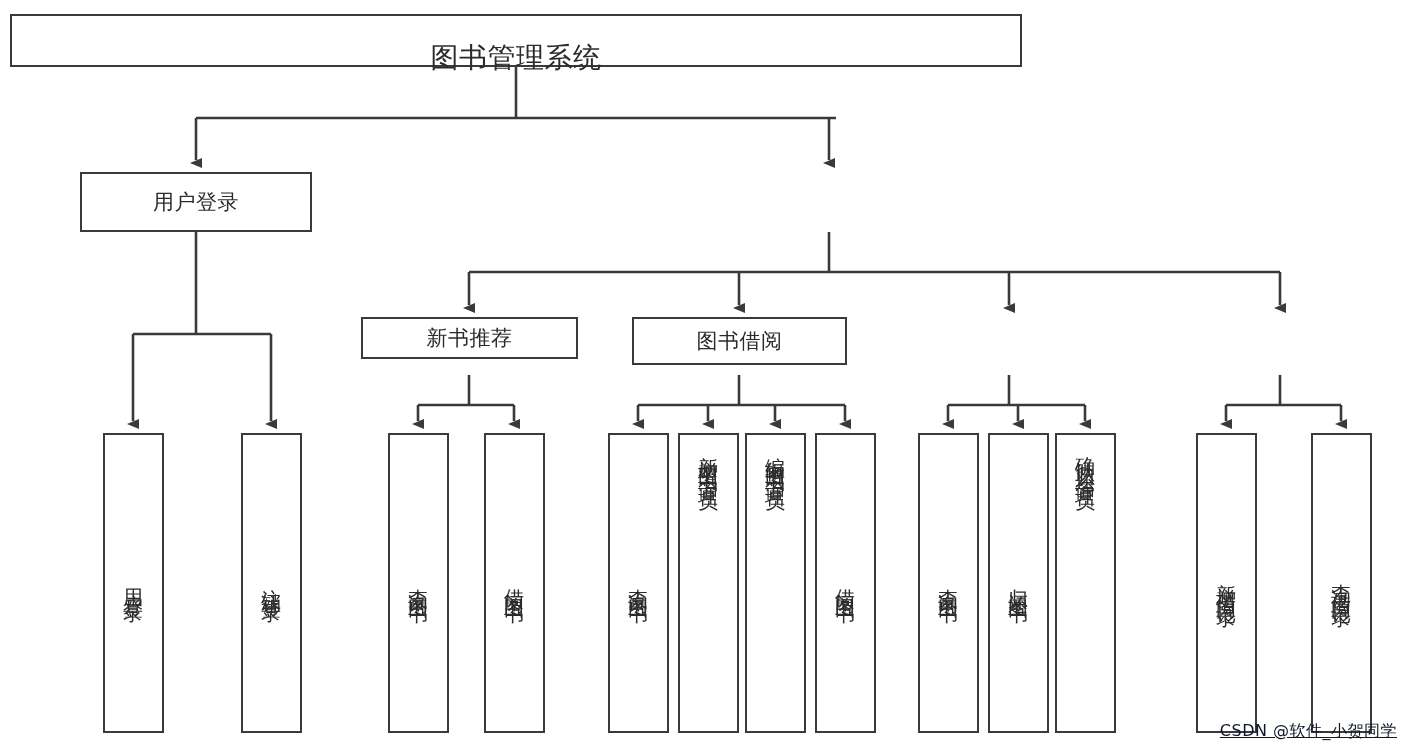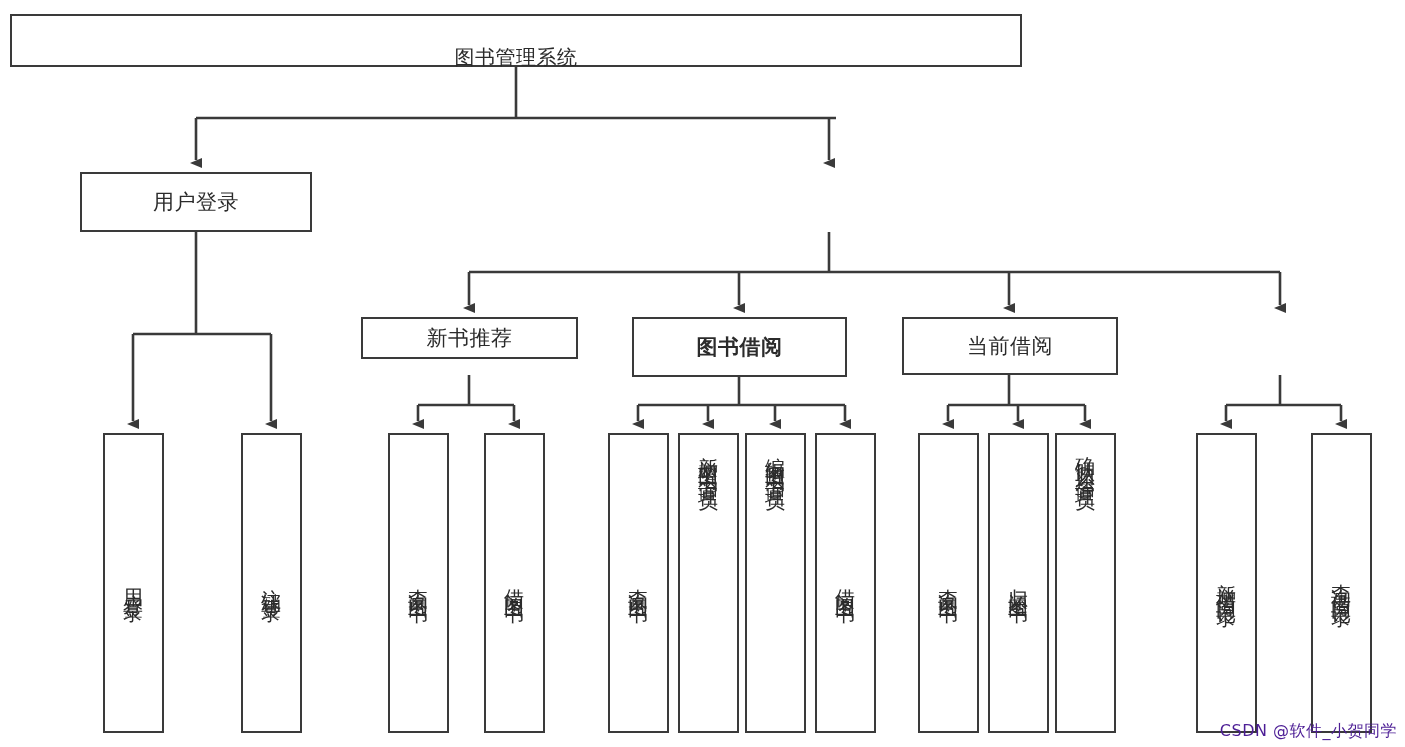--- a/index.html
+++ b/index.html
@@ -40,21 +40,21 @@
     text-align: center;
     line-height: 1.18;
     white-space: nowrap;
   }
   
   .node.h .label {
     font-size: 21px;
     letter-spacing: 0.5px;
   }
   .node.root .label {
-    font-size: 20px;
+    font-size: 28px;
     margin-top: 35px;
   }
   
   .node.v {
     align-items: flex-start;
     padding-top: 6px;
   }
   .node.v .label {
     writing-mode: vertical-rl;
     text-orientation: upright;
@@ -66,23 +66,24 @@
   }
   .node.v.center {
     align-items: center;
     padding-top: 0;
   }
   .watermark {
     position: absolute;
     right: 8px;
     bottom: 5px;
     font-size: 16px;
-    color: #4c1d95;
+    color: #0f172a;
     white-space: nowrap;
     letter-spacing: 0.5px;
+    text-decoration: underline;
   }
 </style>
 </head>
 <body>
 
 <div id="canvas">
 
   <svg class="wires" viewBox="0 0 1405 747" xmlns="http://www.w3.org/2000/svg">
     <defs>
       <marker id="arrow" markerWidth="10" markerHeight="12" refX="2" refY="6" orient="auto" markerUnits="userSpaceOnUse">
@@ -137,25 +138,22 @@
     <span class="label">图书管理系统</span>
   </div>
 
   <div class="node h" style="left:80px; top:172px; width:232px; height:60px;">
     <span class="label">用户登录</span>
   </div>
 
   <div class="node h" style="left:361px; top:317px; width:217px; height:42px;">
     <span class="label">新书推荐</span>
   </div>
-  <div class="node h" style="left:632px; top:317px; width:215px; height:60px;font-weight:bold;">
+  <div class="node h" style="left:632px; top:317px; width:215px; height:48px;">
     <span class="label">图书借阅</span>
-  </div>
-  <div class="node h" style="left:902px; top:317px; width:216px; height:58px;">
-    <span class="label">当前借阅</span>
   </div>
 
   <div class="node v center" style="left:103px; top:433px; width:61px; height:300px;">
     <span class="label">用户登录</span>
   </div>
   <div class="node v center" style="left:241px; top:433px; width:61px; height:300px;">
     <span class="label">注销登录</span>
   </div>
 
   <div class="node v center" style="left:388px; top:433px; width:61px; height:300px;">

